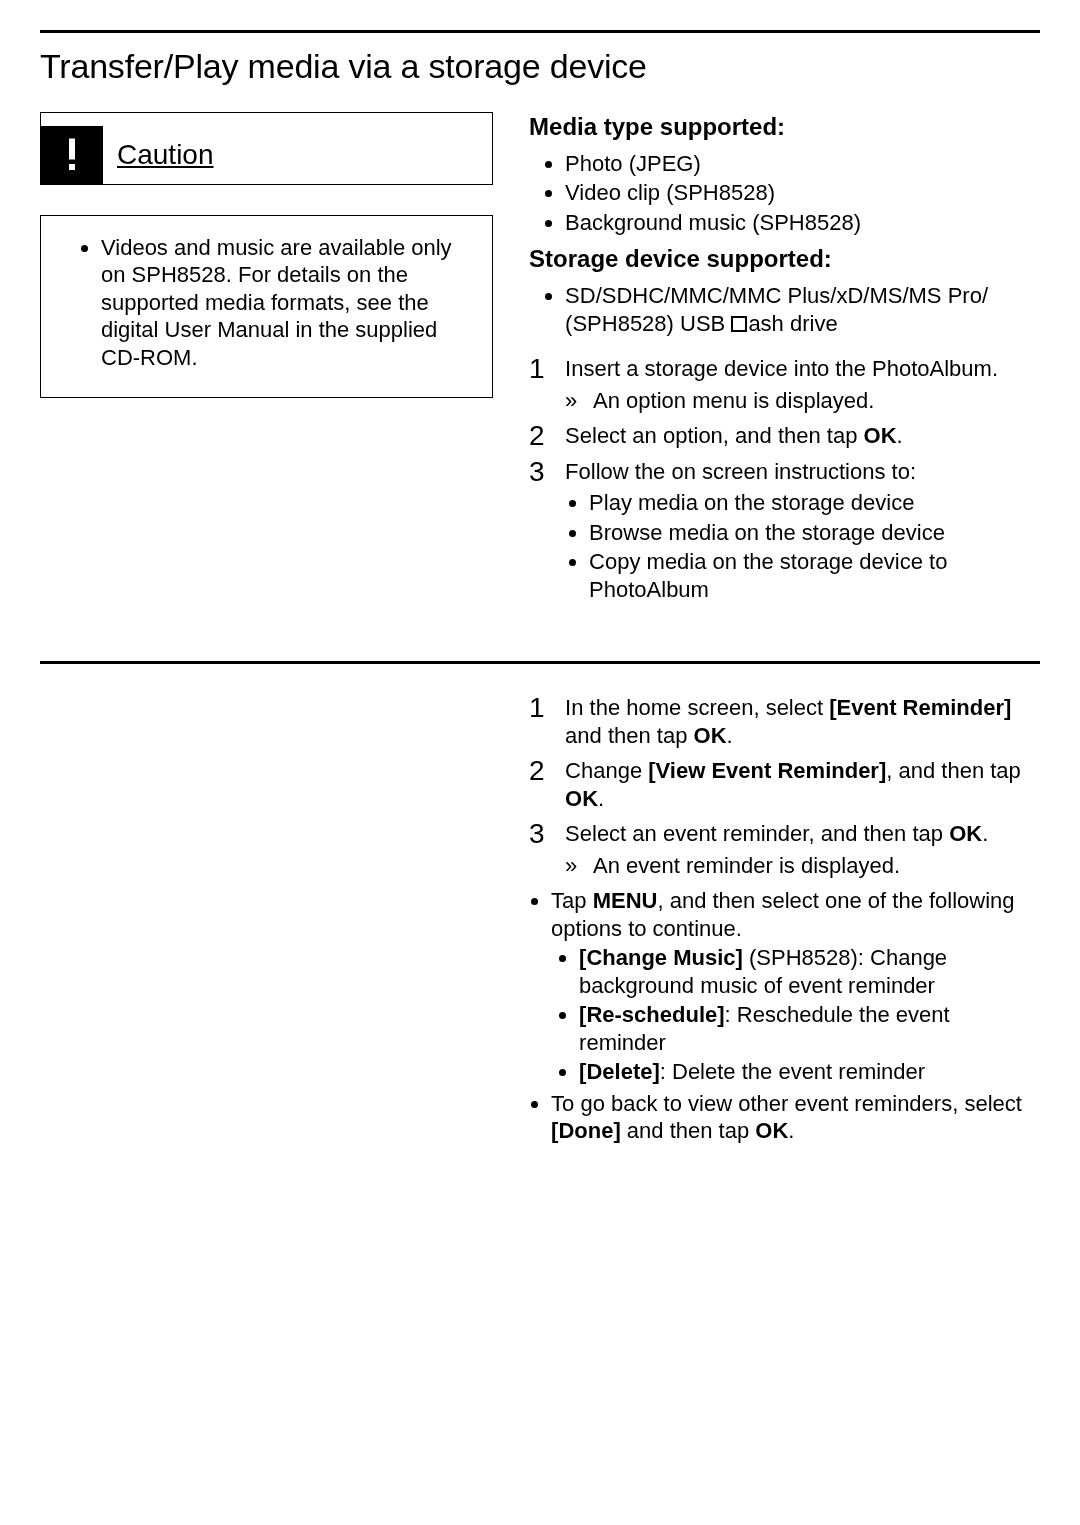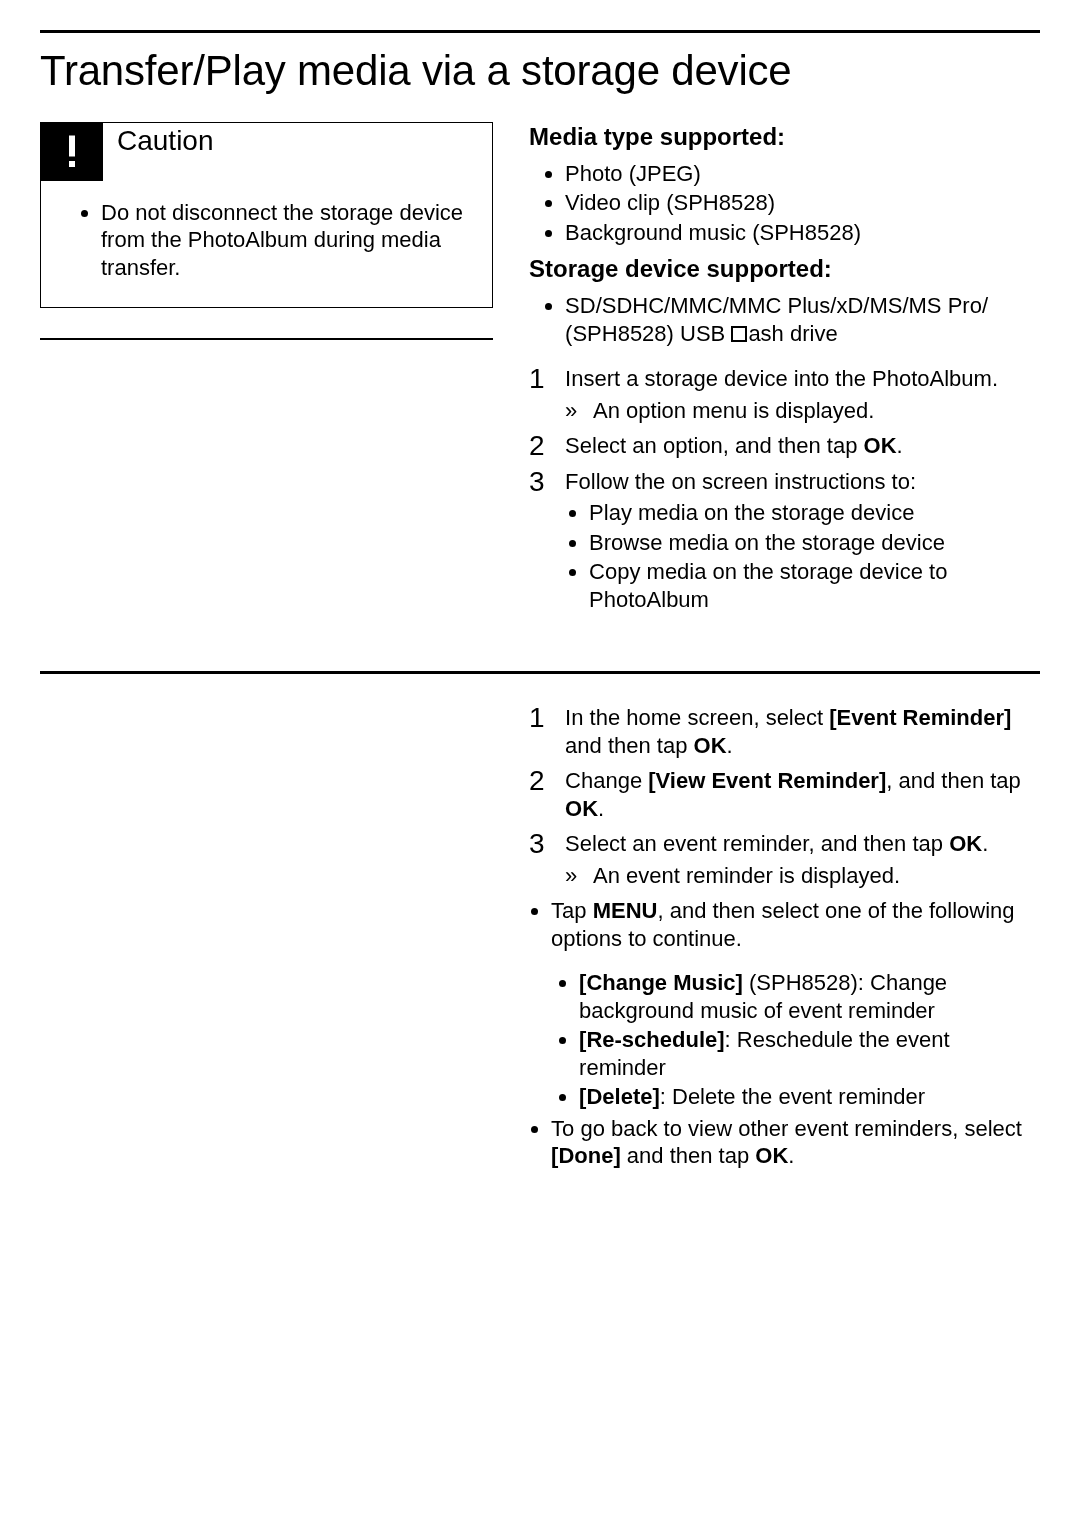--- a/index.html
+++ b/index.html
@@ -14,42 +14,43 @@
     line-height: 1.25;
   }
   .page {
     width: 100%;
   }
   .section-rule {
     border-top: 3px solid #000;
     margin: 10px 0 12px 0;
   }
   h1.section-title {
-    font-size: 42px;
+    font-size: 34px;
     font-weight: 400;
     margin: 8px 0 24px 0;
     letter-spacing: -0.2px;
   }
   .two-col {
     display: flex;
     gap: 36px;
     align-items: flex-start;
   }
   .left-col { width: 47%; }
   .right-col { width: 53%; }
 
   
   .callout {
     border: 1px solid #000;
     margin-bottom: 30px;
   }
   .callout-header {
     display: flex;
-    align-items: flex-start;
-    padding: 0px 0 0 0;
+    align-items: center;
+    padding: 13px 0 0 0;
+    text-decoration: underline;
   }
   .callout-icon {
     width: 62px;
     height: 58px;
     background: #000;
     color: #fff;
     display: flex;
     align-items: center;
     justify-content: center;
     flex: 0 0 auto;
@@ -126,21 +127,21 @@
   ul.sub-bullets li { margin: 2px 0; }
   ul.outer-bullets {
     list-style: disc;
     padding-left: 22px;
     margin: 4px 0 0 0;
   }
   ul.outer-bullets > li { margin: 2px 0; }
   ul.inner-bullets {
     list-style: disc;
     padding-left: 28px;
-    margin: 17px 0 4px 0;
+    margin: 2px 0 4px 0;
   }
   .bold { font-weight: 700; }
 
   
   .note-lines {
     display:flex; flex-direction:column; justify-content:center; gap:6px;
     width:100%; height:100%; padding:12px 10px; box-sizing:border-box;
   }
   .note-lines span {
     height:6px; background:#fff; display:block; width:100%;
@@ -170,28 +171,28 @@
       <div class="callout">
         <div class="callout-header">
           <div class="callout-icon">
             <svg viewBox="0 0 24 48" width="18" height="44">
               <rect x="8" y="2" width="8" height="28" fill="#fff"></rect>
               <rect x="8" y="36" width="8" height="8" fill="#fff"></rect>
             </svg>
           </div>
           <div class="callout-title">Caution</div>
         </div>
+      </div>
+
+      <div class="callout">
         <div class="callout-body">
           <ul>
-            <li>Do not disconnect the storage device from the PhotoAlbum during media transfer.</li>
+            <li>Videos and music are available only on SPH8528. For details on the supported media formats, see the digital User Manual in the supplied CD-ROM.</li>
           </ul>
         </div>
-      </div>
-
-      <div class="callout">
       </div>
 
     </div>
 
     <div class="right-col content">
 
       <div class="subhead">Media type supported:</div>
       <ul class="tight-list">
         <li>Photo (JPEG)</li>
         <li>Video clip (SPH8528)</li>

